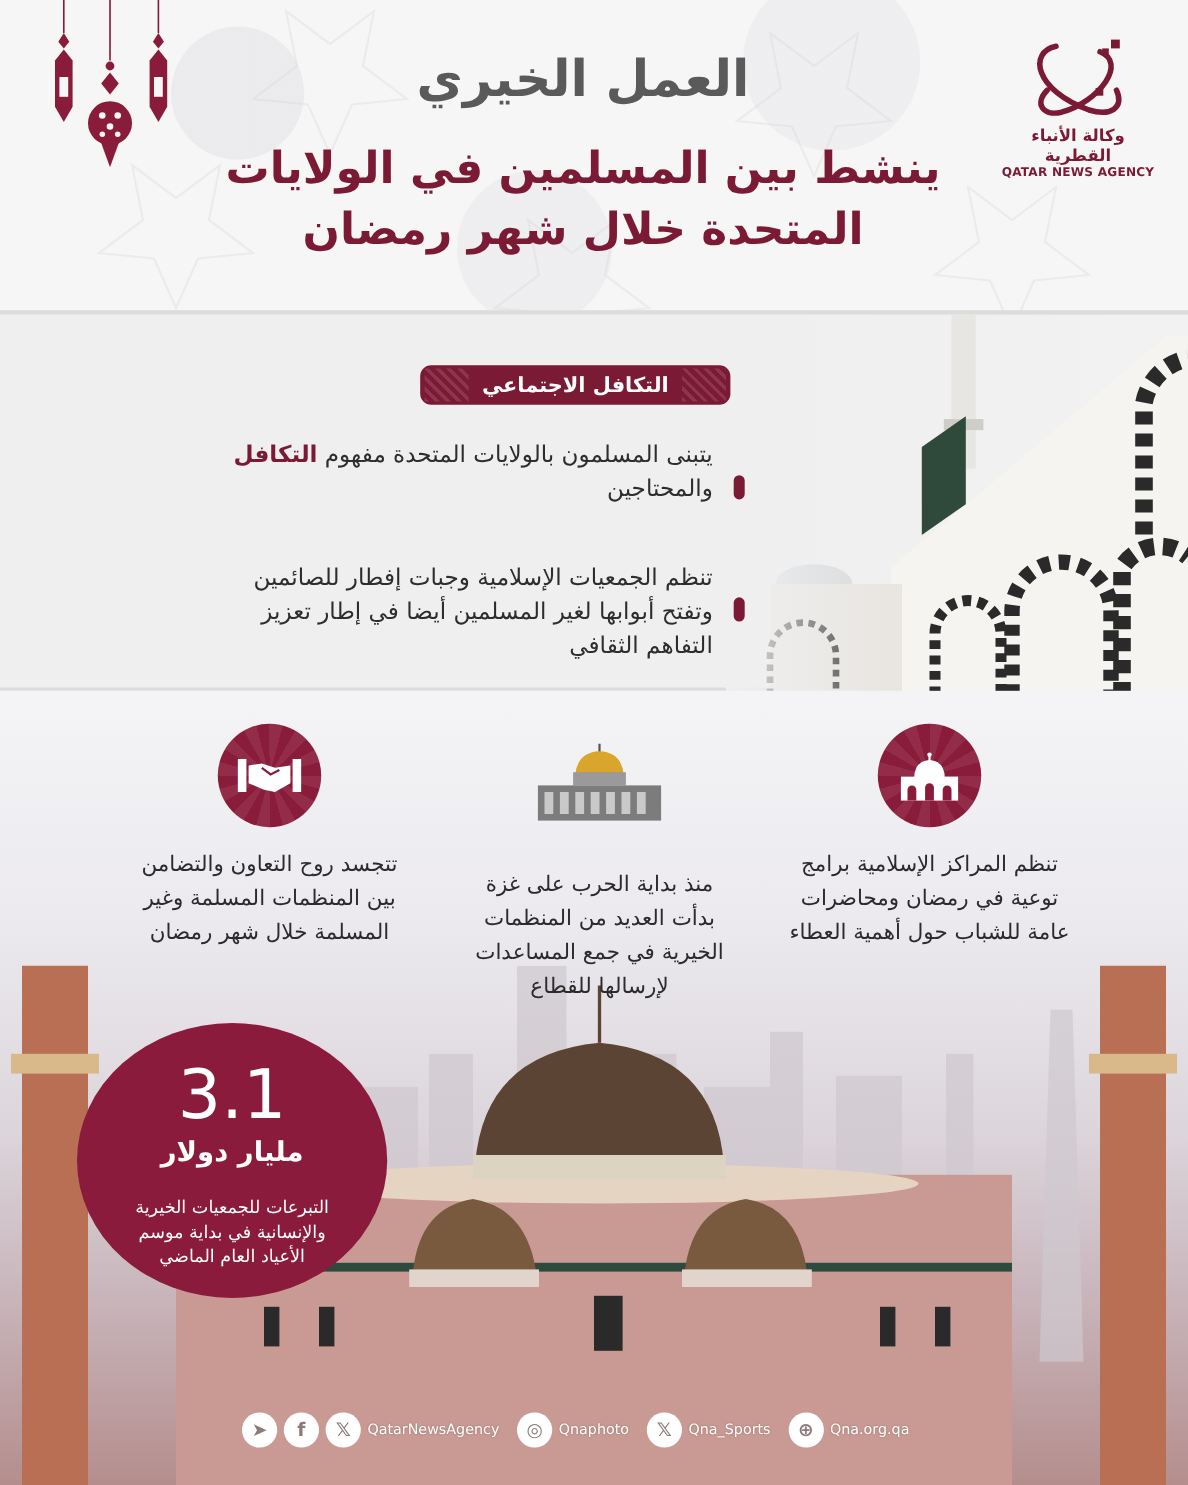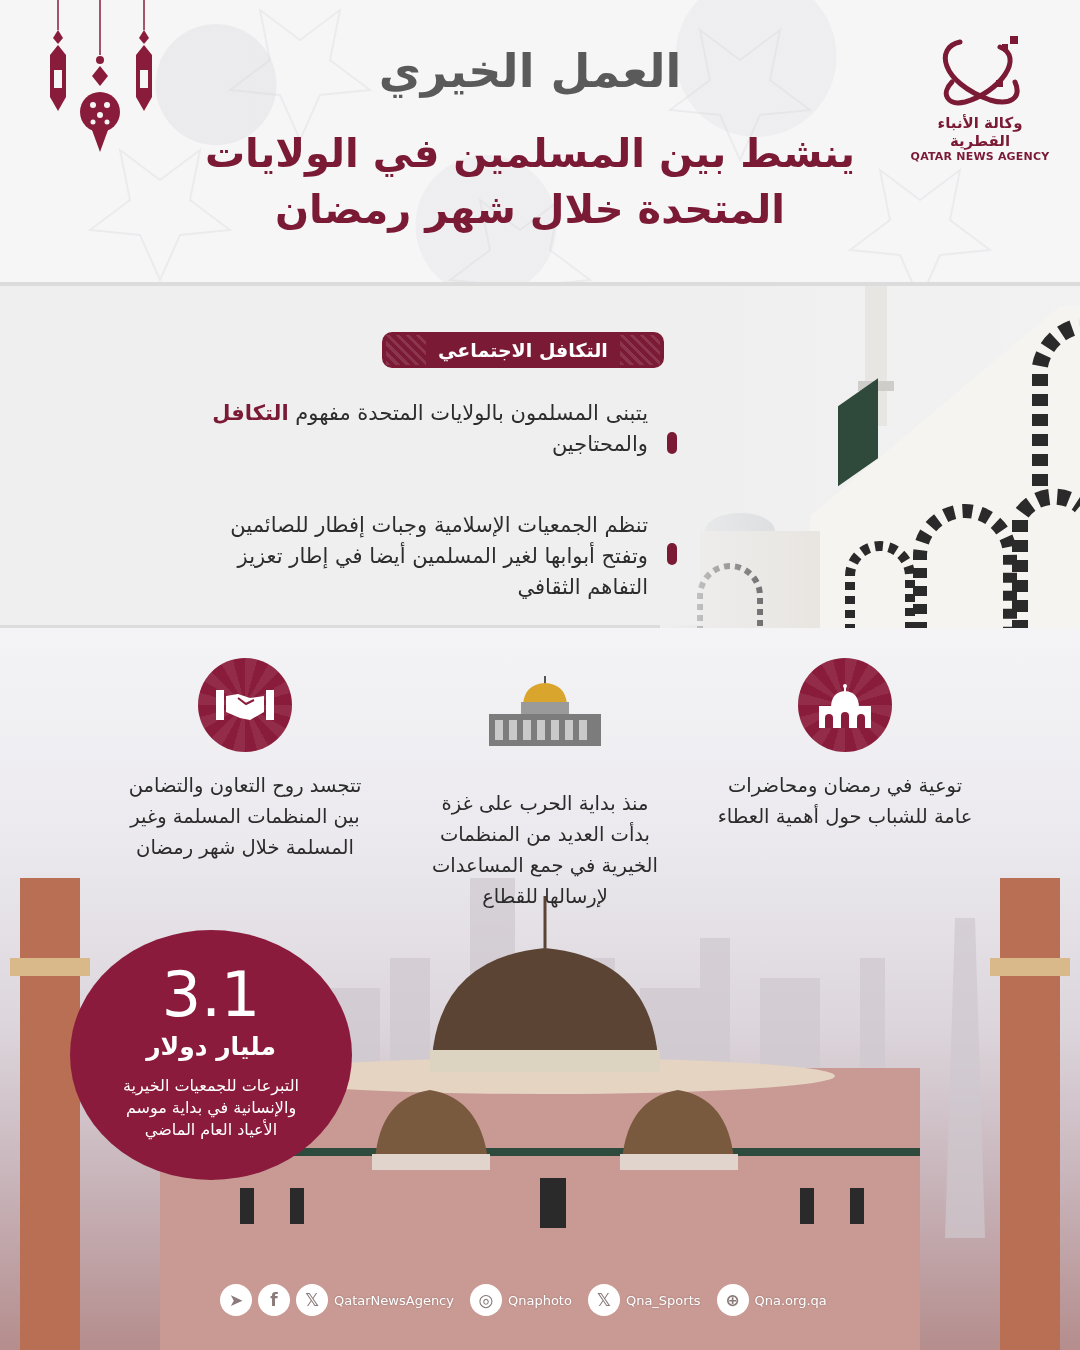--- a/index.html
+++ b/index.html
@@ -94,21 +94,21 @@
   .feature-text {
     font-size: 19.5px; line-height: 31px; color: #2b2b2b; margin-top: 18px;
   }
   .stat-circle {
     position: absolute; left: 70px; top: 930px; width: 282px; height: 250px;
     border-radius: 50%; background: #8b1b3c; color: #fff; text-align: center;
     box-shadow: 0 0 0 0 transparent;
   }
   .stat-value { font-size: 62px; font-weight: normal; margin-top: 30px; line-height: 70px; direction: ltr; }
   .stat-unit { font-size: 25px; font-weight: bold; margin-top: 2px; }
-  .stat-desc { font-size: 16px; line-height: 22px; margin-top: 14px; padding: 0 30px; }
+  .stat-desc { font-size: 16px; line-height: 22px; margin-top: 26px; padding: 0 30px; }
 
   
   .social-bar {
     position: absolute; left: 220px; top: 1282px; width: 650px; height: 36px;
     direction: ltr; display: flex; align-items: center;
   }
   .soc-icon {
     width: 32px; height: 32px; border-radius: 50%; background: #fff;
     display: inline-flex; align-items: center; justify-content: center;
     color: #8a7a7a; font-size: 17px; font-weight: bold; margin-right: 6px;
@@ -281,20 +281,21 @@
             <rect x="2" y="24" width="52" height="22"></rect>
           </g>
           <g fill="#8a1c3b">
             <path d="M8 46 V36 a4 4 0 0 1 8 0 V46z"></path>
             <path d="M20 46 V34 a4 4 0 0 1 8 0 V46z" transform="translate(4,0)"></path>
             <path d="M40 46 V36 a4 4 0 0 1 8 0 V46z"></path>
           </g>
         </svg>
       </div>
       <div class="feature-text">
+        <div>تنظم المراكز الإسلامية برامج</div>
         <div>توعية في رمضان ومحاضرات</div>
         <div>عامة للشباب حول أهمية العطاء</div>
       </div>
     </div>
 
     <div class="feature" style="left:405px; top:48px;">
       <svg width="120" height="72" viewBox="0 0 120 72" style="display:block;margin:0 auto;">
         <line x1="60" y1="0" x2="60" y2="8" stroke="#555" stroke-width="2"></line>
         <path d="M38 28 Q 40 8 60 7 Q 80 8 82 28 Z" fill="#d9a52c"></path>
         <rect x="36" y="26" width="48" height="12" fill="#9a9a9a"></rect>

